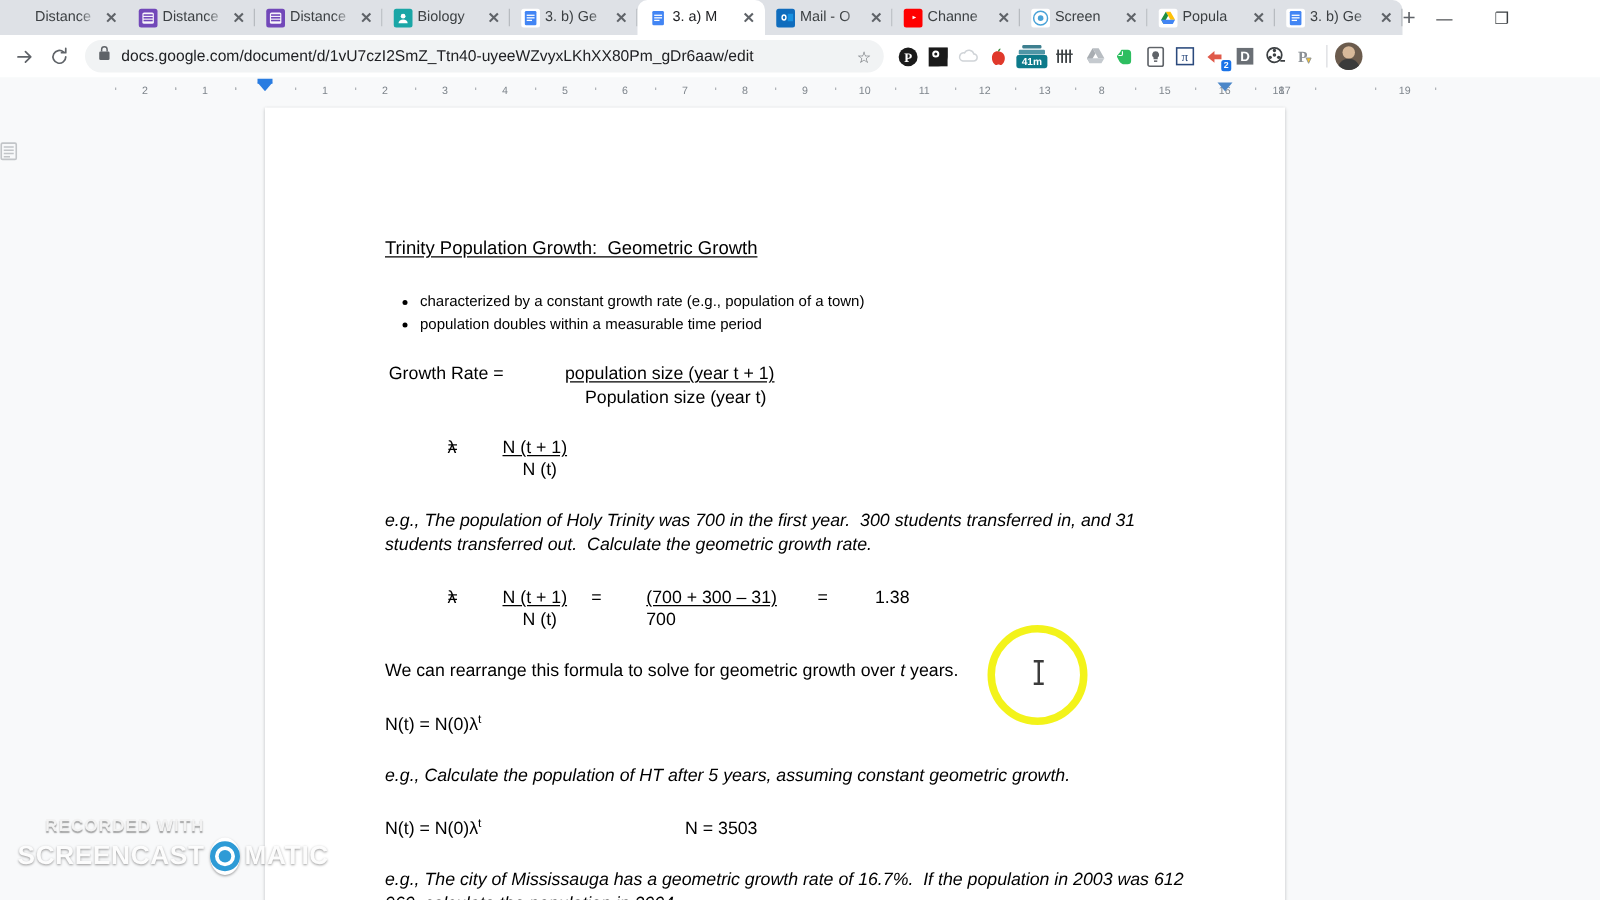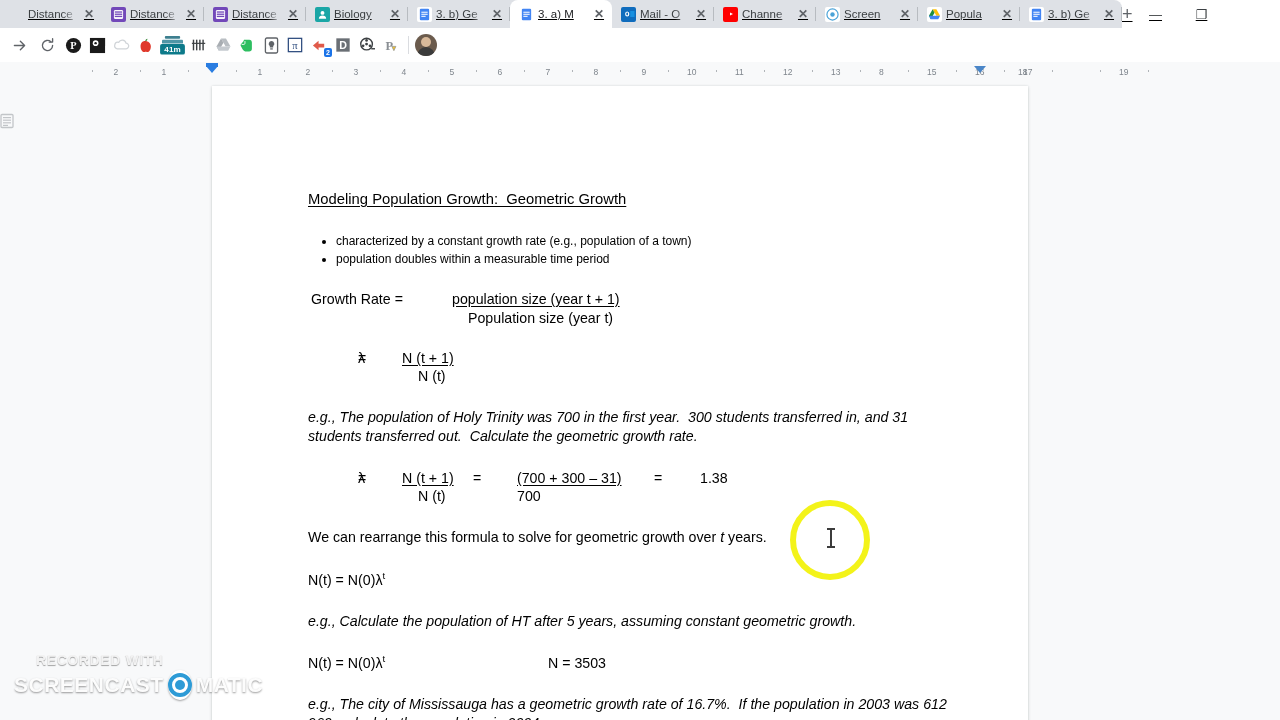--- a/index.html
+++ b/index.html
@@ -5,21 +5,21 @@
   * { box-sizing: border-box; }
   html, body {
     margin: 0; padding: 0;
     width: 1280px; height: 720px;
     overflow: hidden;
     font-family: "Liberation Sans", sans-serif;
     background: #ffffff;
   }
 
   
-  .browser { width: 1096px; height: 720px; position: relative; text-decoration: underline; }
+  .browser { width: 1096px; height: 720px; position: relative; }
 
   .tabstrip {
     height: 28px;
     background: #dee1e6;
     display: flex;
     align-items: flex-end;
     padding-left: 0px;
     position: relative;
   }
   .tab {
@@ -509,20 +509,30 @@
           <path d="M4 10h11M11 5l5 5-5 5" stroke="#5f6368" stroke-width="1.6" fill="none" stroke-linecap="round" stroke-linejoin="round"></path>
         </svg>
     </div>
     <div class="tbtn">
       <svg width="17" height="17" viewBox="0 0 20 20">
           <path d="M16 10a6 6 0 1 1-2-4.5" stroke="#5f6368" stroke-width="1.6" fill="none" stroke-linecap="round"></path>
           <path d="M16 2v4h-4" stroke="#5f6368" stroke-width="1.6" fill="none" stroke-linecap="round" stroke-linejoin="round"></path>
         </svg>
     </div>
 
+    <div class="omnibox">
+      <span>
+        <svg width="11" height="13" viewBox="0 0 12 14">
+            <rect x="1.5" y="5.5" width="9" height="7.5" rx="1.2" fill="#5f6368"></rect>
+            <path d="M3.6 5.5V3.8a2.4 2.4 0 0 1 4.8 0v1.7" stroke="#5f6368" stroke-width="1.3" fill="none"></path>
+          </svg>
+      </span>
+      <span class="url">docs.google.com/document/d/1vU7czI2SmZ_Ttn40-uyeeWZvyxLKhXX80Pm_gDr6aaw/edit</span>
+      <span class="star">☆</span>
+    </div>
 
     <div class="ext-icons">
       <div class="ext">
         <svg width="17" height="17" viewBox="0 0 18 18">
             <circle cx="9" cy="9" r="8" fill="#1a1a1a"></circle>
             <text x="9" y="13" font-size="11" font-family="Liberation Serif, serif" fill="#fff" text-anchor="middle" font-weight="bold">P</text>
           </svg>
       </div>
       <div class="ext">
         <svg width="17" height="17" viewBox="0 0 18 18">
@@ -686,21 +696,21 @@
             <span class="rbar" style="left: 90px;"></span>
             <span class="rindent" style="left: 90px; top: 4px;"></span>
             <span class="rmargin" style="left: 858px; top: 4px;"></span>
           </div>
       </div>
     </div>
 
     <div class="page">
       <div class="doc-body">
 
-        <p class="para title-line">Modeling Population Growth:  Geometric Growth</p>
+        <p class="para title-line">Trinity Population Growth:  Geometric Growth</p>
 
         <ul class="bullets">
           <li>characterized by a constant growth rate (e.g., population of a town)</li>
           <li>population doubles within a measurable time period</li>
         </ul>
 
         <div class="formula-row">
           <span class="fr-label">Growth Rate  =</span>
           <span class="fr-eq"></span>
           <span class="frac">

